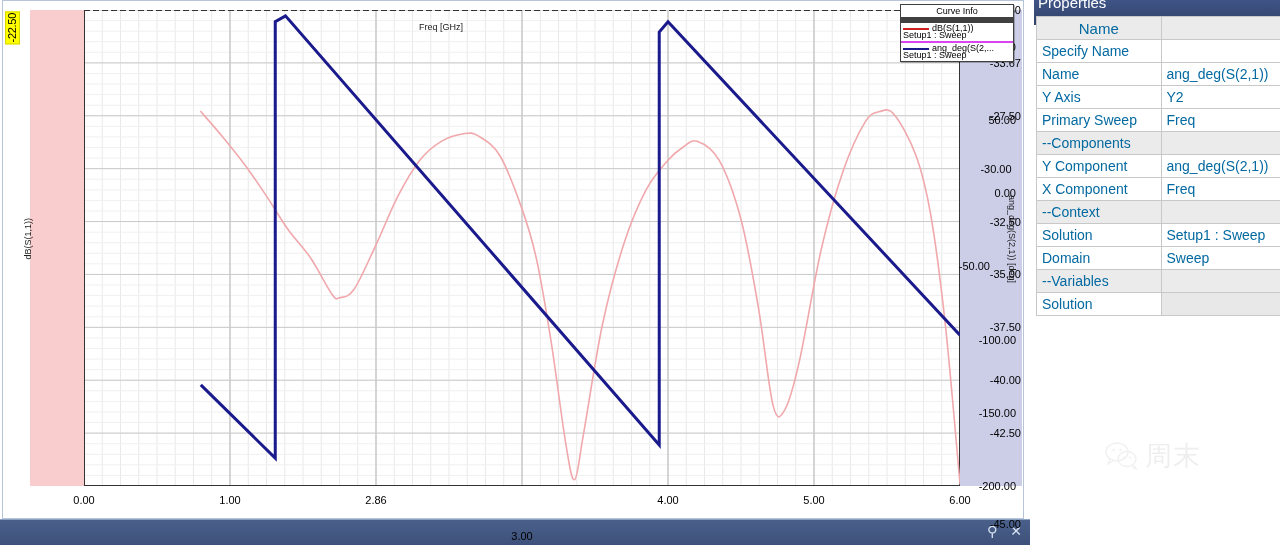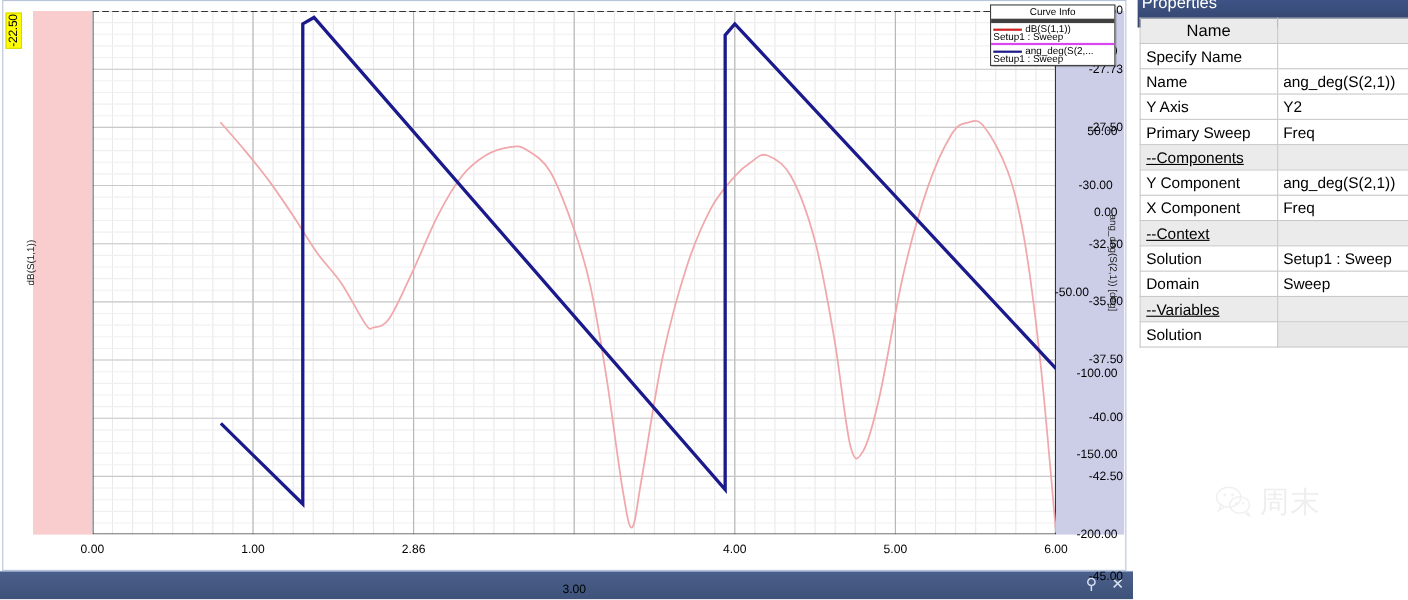--- a/index.html
+++ b/index.html
@@ -183,21 +183,21 @@
     background: #ffffff;
     border: 1px solid #404040;
     z-index: 20;
     box-shadow: 1px 1px 0 rgba(0,0,0,0.25);
   }
   #legend-title {
     font-size: 9px;
     color: #000000;
     text-align: center;
     padding: 1px 0 1px 0;
-    border-bottom: 4px solid #404040;
+    border-bottom: 6px solid #404040;
     line-height: 10px;
   }
   .legend-entry {
     position: relative;
     padding: 1px 2px 1px 2px;
     line-height: 9px;
   }
   .legend-entry + .legend-entry { border-top: 2px solid #d946ef; }
   .legend-row1 {
     display: flex;
@@ -285,33 +285,33 @@
     border-collapse: collapse;
     table-layout: fixed;
     font-size: 14px;
   }
   #properties-table th,
   #properties-table td {
     border: 1px solid #c8c8c8;
     padding: 2px 5px;
     height: 23px;
     box-sizing: border-box;
-    color: #000000;
+    color: #0369a1;
     font-weight: normal;
     overflow: hidden;
     white-space: nowrap;
   }
   #properties-table th {
     background: #ebebeb;
     text-align: center;
     font-size: 15px;
   }
   #properties-table td.col-name { width: 132px; background: #ffffff; }
   #properties-table td.col-val  { width: 118px; background: #ffffff; }
-  #properties-table tr.section td.col-name { background: #ebebeb; text-decoration: underline; }
+  #properties-table tr.section td.col-name { background: #ebebeb; }
   #properties-table tr.section td.col-val  { background: #ebebeb; }
   #properties-table tr.families td.col-val { background: #e8e8e8; }
 
   
   #watermark {
     position: absolute;
     left: 1105px;
     top: 438px;
     display: flex;
     align-items: center;
@@ -337,21 +337,21 @@
     <div id="plot-frame">
 
       <div id="cursor-readout">-22.50</div>
 
       <div id="y1-band"></div>
       <div id="y1-title">
         <span>dB(S(1,1))</span>
       </div>
       <div id="y1-ticks">
           <div class="y1-tick-label" style="top: 9px;">-22.50</div>
-          <div class="y1-tick-label" style="top: 61.8889px;">-27.73</div>
+          <div class="y1-tick-label" style="top: 61.8889px;">-33.67</div>
           <div class="y1-tick-label" style="top: 114.778px;">-27.50</div>
           <div class="y1-tick-label" style="top: 167.667px; text-align: center;">-30.00</div>
           <div class="y1-tick-label" style="top: 220.556px;">-32.50</div>
           <div class="y1-tick-label" style="top: 273.444px;">-35.00</div>
           <div class="y1-tick-label" style="top: 326.333px;">-37.50</div>
           <div class="y1-tick-label" style="top: 379.222px;">-40.00</div>
           <div class="y1-tick-label" style="top: 432.111px;">-42.50</div>
           <div class="y1-tick-label" style="top: 503px; margin-top: 20px;">-45.00</div>
         </div>
 
@@ -498,20 +498,21 @@
 
       <div id="x-axis-strip">
           <div class="x-tick-label" style="left: 0px;">0.00</div>
           <div class="x-tick-label" style="left: 146px;">1.00</div>
           <div class="x-tick-label" style="left: 292px;">2.86</div>
           <div class="x-tick-label" style="left: 438px; margin-top: 36px;">3.00</div>
           <div class="x-tick-label" style="left: 584px;">4.00</div>
           <div class="x-tick-label" style="left: 730px;">5.00</div>
           <div class="x-tick-label" style="left: 876px;">6.00</div>
         </div>
+      <div id="x-title">Freq [GHz]</div>
 
       <div id="legend">
         <div id="legend-title">Curve Info</div>
         <div id="legend-entries">
             <div class="legend-entry">
               <div class="legend-row1">
                 <span class="legend-swatch" style="border-top-color: rgb(204, 34, 34);"></span>
                 <span class="legend-expr">dB(S(1,1))</span>
               </div>
               <div class="legend-sub">Setup1 : Sweep</div>

